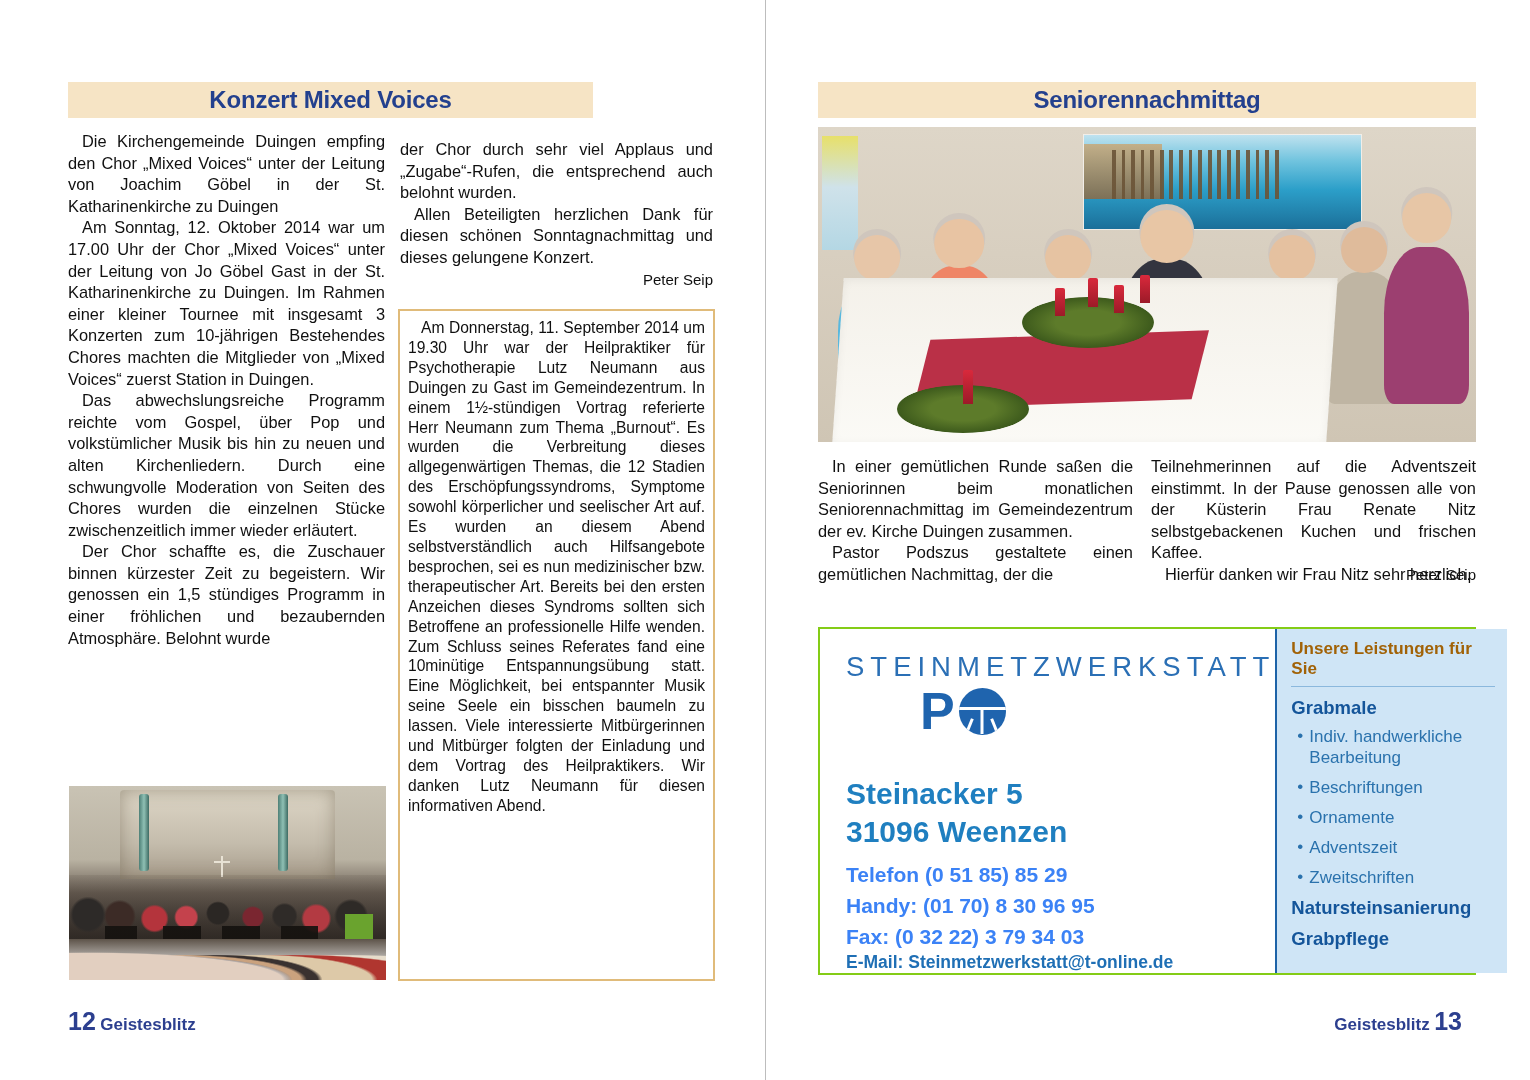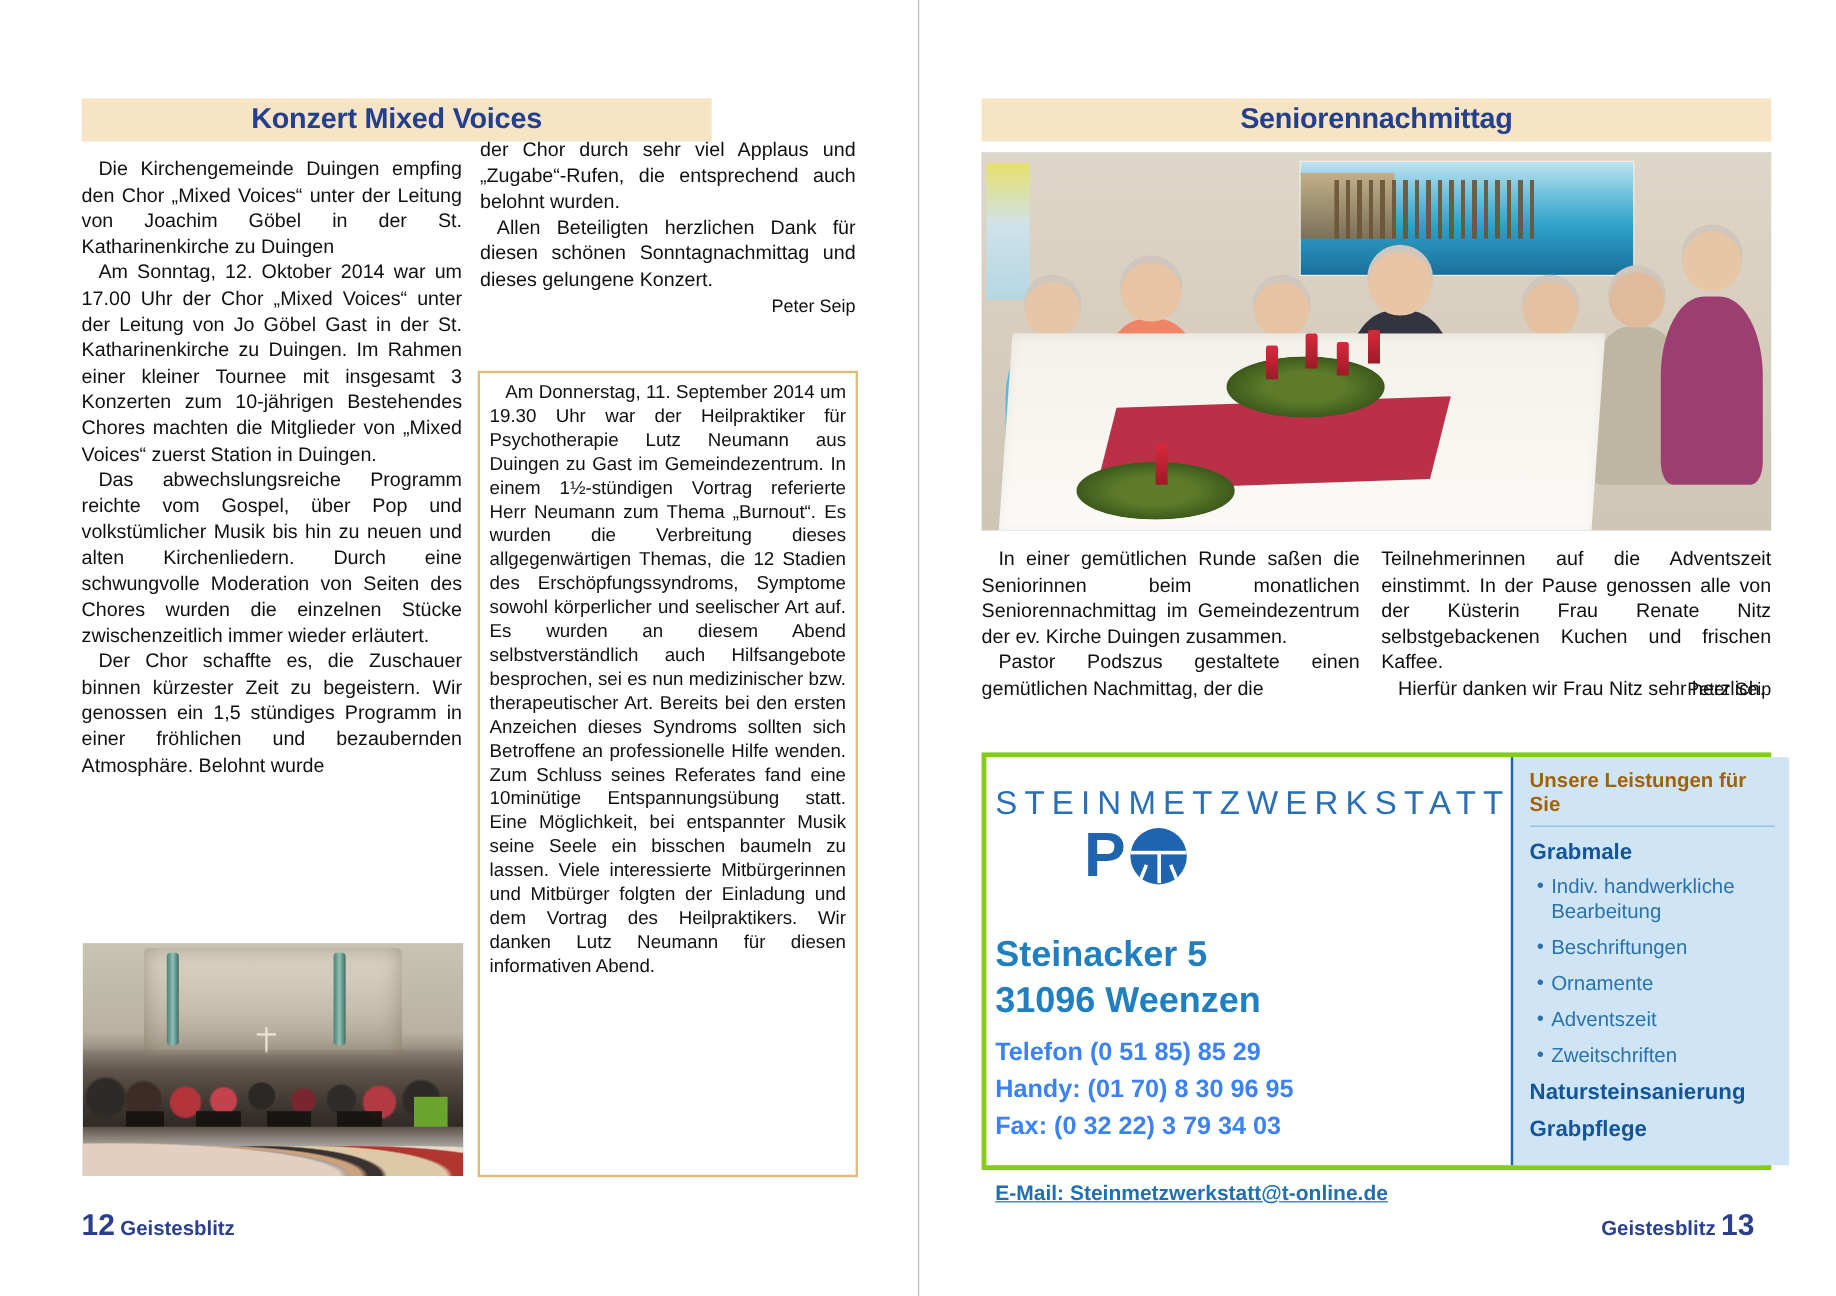--- a/index.html
+++ b/index.html
@@ -201,24 +201,23 @@
   .head {
     position: absolute; top: -34%; left: 50%; transform: translateX(-50%);
     width: 58%; padding-bottom: 58%; border-radius: 50%;
     background: #e5c2a2;
     box-shadow: 0 -5px 0 1px #cfc6bd;
   }
 
   
   .ad {
     position: absolute;
-    border: 4px solid #84cc16;
+    border: 2px solid #84cc16;
     background: #ffffff;
     display: flex;
-    justify-content: center;
   }
   .ad-left { position: relative; flex: 1 1 auto; padding: 22px 0 0 26px; }
   .ad-logo-top {
     color: #2a6fb5;
     font-size: 27.5px;
     letter-spacing: 6.0px;
     font-weight: 400;
     white-space: nowrap;
   }
   .ad-logo-main {
@@ -251,21 +250,21 @@
     background: #ffffff;
   }
   .logo-mark .v1 { left: 18%; transform: rotate(22deg); }
   .logo-mark .v2 { right: 18%; transform: rotate(-22deg); }
 
   .ad-addr1 {
     color: #1f7fc0; font-size: 30px; font-weight: bold; margin-top: 34px;
     line-height: 38px;
   }
   .ad-contact { color: #3b82f6; font-size: 21px; line-height: 31px; margin-top: 8px; font-weight: 600; }
-  .ad-email { color: #1f6fb5; font-size: 17.5px; margin-top: 30px; font-weight: 600; text-decoration: underline; }
+  .ad-email { color: #1f6fb5; font-size: 17.5px; font-weight: 600; }
 
   .ad-right {
     flex: 0 0 232px;
     background: #cfe5f6;
     border-left: 2px solid #1d63a8;
     padding: 10px 12px 10px 14px;
   }
   .svc-head {
     color: #a16207; font-weight: bold; font-size: 17px;
     border-bottom: 1px solid #8bb8dd; padding-bottom: 7px; margin-bottom: 10px;
@@ -299,21 +298,21 @@
       <span class="section-bar-title">Konzert Mixed Voices</span>
     </div>
 
     <div class="col" style="left:68px; top:131px; width:317px;">
       <p>Die Kirchengemeinde Duingen empfing den Chor „Mixed Voices“ unter der Leitung von Joachim Göbel in der St. Katharinenkirche zu Duingen</p>
       <p>Am Sonntag, 12. Oktober 2014 war um 17.00 Uhr der Chor „Mixed Voices“ unter der Leitung von Jo Göbel Gast in der St. Katharinenkirche zu Duingen. Im Rahmen einer kleiner Tournee mit insgesamt 3 Konzerten zum 10-jährigen Bestehendes Chores machten die Mitglieder von „Mixed Voices“ zuerst Station in Duingen.</p>
       <p>Das abwechslungsreiche Programm reichte vom Gospel, über Pop und volkstümlicher Musik bis hin zu neuen und alten Kirchenliedern. Durch eine schwungvolle Moderation von Seiten des Chores wurden die einzelnen Stücke zwischenzeitlich immer wieder erläutert.</p>
       <p>Der Chor schaffte es, die Zuschauer binnen kürzester Zeit zu begeistern. Wir genossen ein 1,5 stündiges Programm in einer fröhlichen und bezaubernden Atmosphäre. Belohnt wurde</p>
     </div>
 
-    <div class="col" style="left:400px; top:115px; width:313px;">
+    <div class="col" style="left:400px; top:139px; width:313px;">
       <p class="noindent">der Chor durch sehr viel Applaus und „Zugabe“-Rufen, die entsprechend auch belohnt wurden.</p>
       <p>Allen Beteiligten herzlichen Dank für diesen schönen Sonntagnachmittag und dieses gelungene Konzert.</p>
       <p class="sig">Peter Seip</p>
     </div>
 
     <div class="boxed" style="left:398px; top:309px; width:317px; height:672px;">
       <div class="boxed-body">
         <p>Am Donnerstag, 11. September 2014 um 19.30 Uhr war der Heilpraktiker für Psychotherapie Lutz Neumann aus Duingen zu Gast im Gemeindezentrum. In einem 1½-stündigen Vortrag referierte Herr Neumann zum Thema „Burnout“. Es wurden die Verbreitung dieses allgegenwärtigen Themas, die 12 Stadien des Erschöpfungssyndroms, Symptome sowohl körperlicher und seelischer Art auf. Es wurden an diesem Abend selbstverständlich auch Hilfsangebote besprochen, sei es nun medizinischer bzw. therapeutischer Art. Bereits bei den ersten Anzeichen dieses Syndroms sollten sich Betroffene an professionelle Hilfe wenden. Zum Schluss seines Referates fand eine 10minütige Entspannungsübung statt. Eine Möglichkeit, bei entspannter Musik seine Seele ein bisschen baumeln zu lassen. Viele interessierte Mitbürgerinnen und Mitbürger folgten der Einladung und dem Vortrag des Heilpraktikers. Wir danken Lutz Neumann für diesen informativen Abend.</p>
       </div>
     </div>

